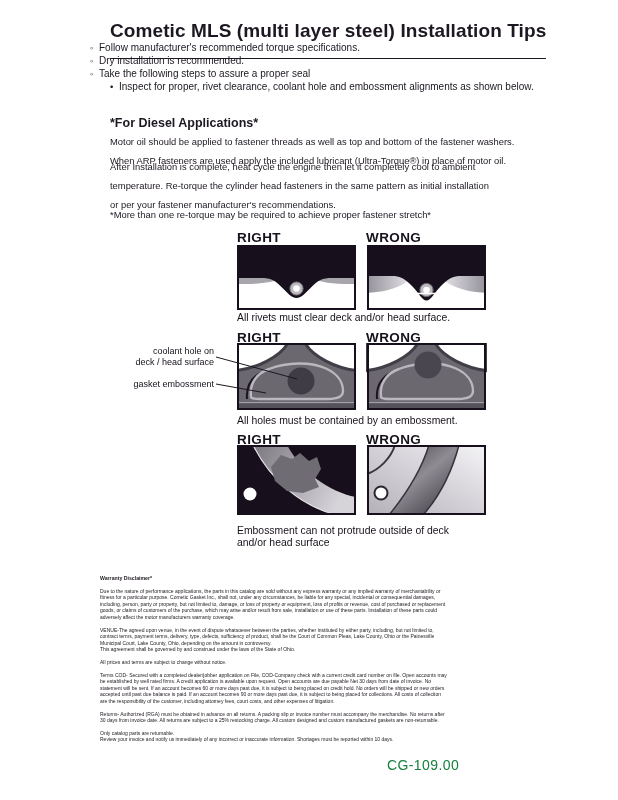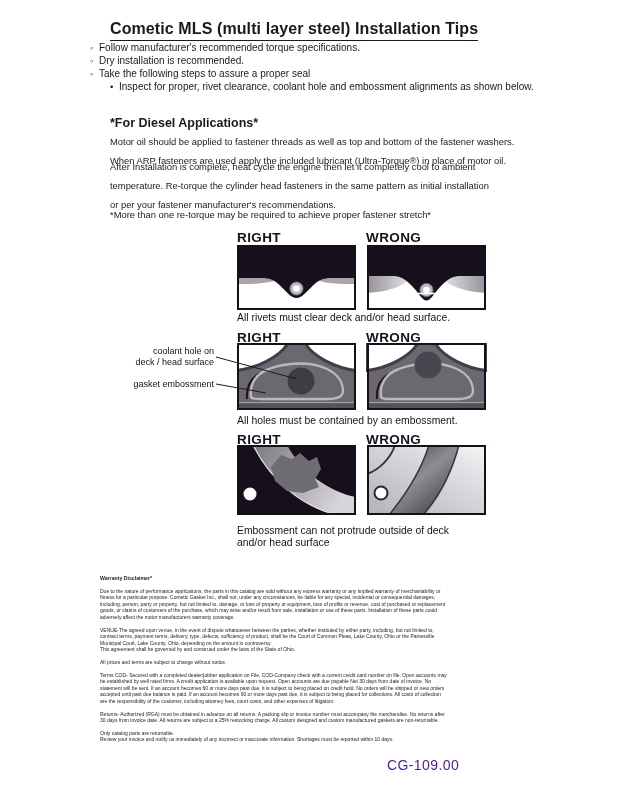--- a/index.html
+++ b/index.html
@@ -5,22 +5,22 @@
   * { margin:0; padding:0; box-sizing:border-box; }
   html,body { background:#ffffff; }
   .page {
     position:relative; width:618px; height:800px; background:#fff;
     font-family:"Liberation Sans","DejaVu Sans",sans-serif;
     color:#1d1721; overflow:hidden;
   }
   .abs { position:absolute; }
 
   .title {
-    left:110px; top:20px; font-size:16px; font-weight:bold;
-    letter-spacing:.1px; border-bottom:1.6px solid #1d1721; padding-bottom:2px;
+    left:110px; top:20px; font-size:19px; font-weight:bold;
+    letter-spacing:.1px; border-bottom:1.6px solid #1d1721; padding-bottom:16px;
   }
   .tips { left:90px; top:41px; font-size:10px; line-height:13px; }
   .tip { position:relative; padding-left:9px; }
   .tip::before { content:"◦"; position:absolute; left:0; top:0; font-size:9.5px; }
   .subtips { margin-left:20px; }
   .subtip { position:relative; padding-left:9px; }
   .subtip::before { content:"•"; position:absolute; left:0; top:0; font-size:9.5px; }
 
   .diesel-head { left:110px; top:116px; font-size:12.5px; font-weight:bold; }
   .body-par { left:110px; width:450px; font-size:9.4px; line-height:19px; white-space:pre-line; }
@@ -32,21 +32,21 @@
   .caption { font-size:10.4px; color:#17111b; white-space:pre-line; line-height:12px; }
   .panel { display:block; }
 
   .ann { right:404px; text-align:right; font-size:9px; line-height:10.5px; color:#17111b; white-space:pre-line; }
   .leader { left:0; top:0; width:618px; height:800px; pointer-events:none; }
 
   .legal { left:100px; top:575px; width:420px; font-size:5px; line-height:6.6px; color:#262028; }
   .legal-head { font-weight:bold; margin-bottom:6px; font-size:5.2px; }
   .legal p { margin:0 0 6px 0; white-space:pre-line; }
 
-  .page-num { left:387px; top:757px; font-size:14px; letter-spacing:.4px; color:#4c1d95; }
+  .page-num { left:387px; top:757px; font-size:14px; letter-spacing:.4px; color:#15803d; }
 </style>
 </head>
 <body>
 
 <div class="page">
 
   <div class="abs title">Cometic MLS (multi layer steel) Installation Tips</div>
 
   <div class="abs tips">
     <div class="tip">Follow manufacturer's recommended torque specifications.</div>

